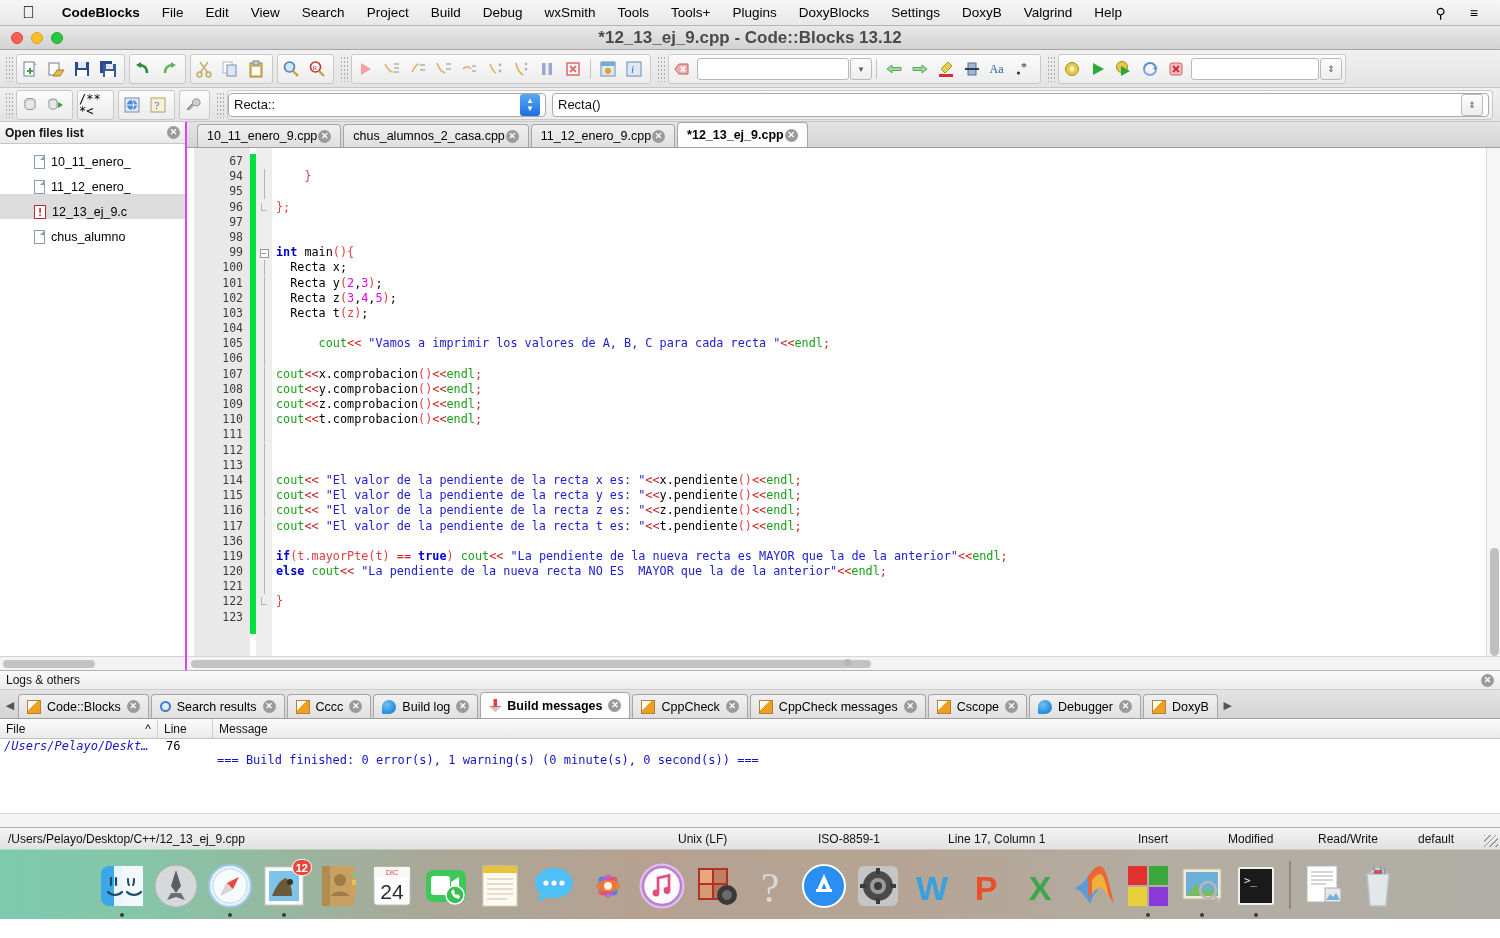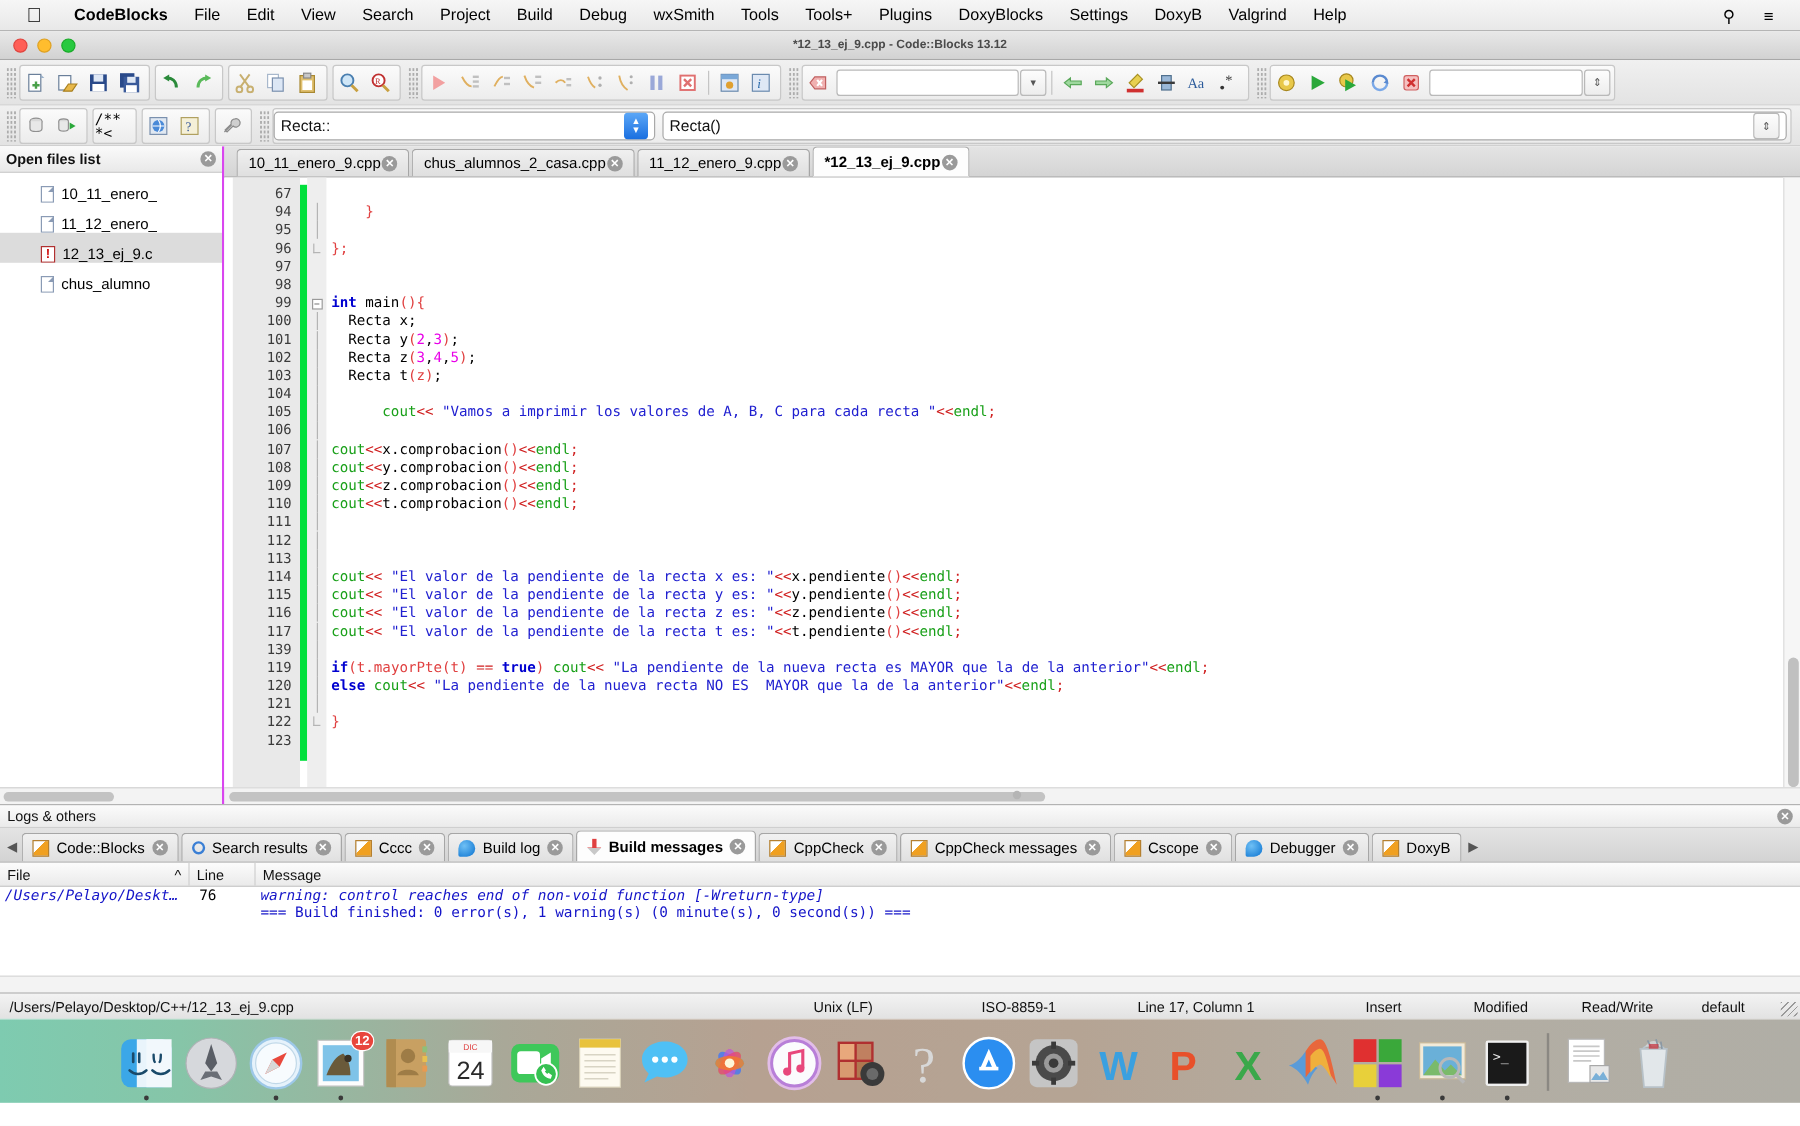--- a/index.html
+++ b/index.html
@@ -35,21 +35,21 @@
     display: flex; align-items: center;
     position: relative;
   }
   .traffic { display: flex; gap: 8px; padding-left: 11px; }
   .tl { width: 12px; height: 12px; border-radius: 50%; }
   .tl.r { background: #ff5f57; border: 1px solid #e0443e; }
   .tl.y { background: #ffbd2e; border: 1px solid #dea123; }
   .tl.g { background: #28c940; border: 1px solid #1aab29; }
   #titletext {
     position: absolute; left: 0; right: 0; text-align: center;
-    font-size: 10px; font-weight: bold; color: #4a4a4a;
+    font-size: 17px; font-weight: bold; color: #4a4a4a;
   }
 
   
   .toolbar-row {
     background: linear-gradient(to bottom, #f0f0f0 0%, #e3e3e3 100%);
     display: flex; align-items: center;
     border-bottom: 1px solid #c6c6c6;
   }
   #toolbar1 { height: 38px; padding: 0 3px; }
   #toolbar2 { height: 34px; padding: 0 3px; }
@@ -716,21 +716,21 @@
           <div class="ln">108</div>
           <div class="ln">109</div>
           <div class="ln">110</div>
           <div class="ln">111</div>
           <div class="ln">112</div>
           <div class="ln">113</div>
           <div class="ln">114</div>
           <div class="ln">115</div>
           <div class="ln">116</div>
           <div class="ln">117</div>
-          <div class="ln">139</div>
+          <div class="ln">136</div>
           <div class="ln">119</div>
           <div class="ln">120</div>
           <div class="ln">121</div>
           <div class="ln">122</div>
           <div class="ln">123</div>
         </div>
       <div id="changebar"></div>
       <div id="foldcol">
           <div class="ln" style="text-align: center;">&nbsp;</div>
           <div class="ln" style="text-align: center;"><span style="display:inline-block;width:1px;height:15px;background:#b4b4b4;"></span></div>
@@ -845,21 +845,20 @@
     <div style="width:55px">
       <span>Line</span>
     </div>
     <div style="flex:1;border-right:none">
       <span>Message</span>
     </div>
   </div>
   <div class="logrow">
     <div class="c-file">/Users/Pelayo/Deskt…</div>
     <div class="c-line">76</div>
-    <div class="c-msg">warning: control reaches end of non-void function [-Wreturn-type]</div>
   </div>
   <div class="logrow plain">
     <div class="c-file"></div>
     <div class="c-line"></div>
     <div class="c-msg">=== Build finished: 0 error(s), 1 warning(s) (0 minute(s), 0 second(s)) ===</div>
   </div>
   <div id="log-hscroll"></div>
 </div>
 
 <div id="statusbar">

